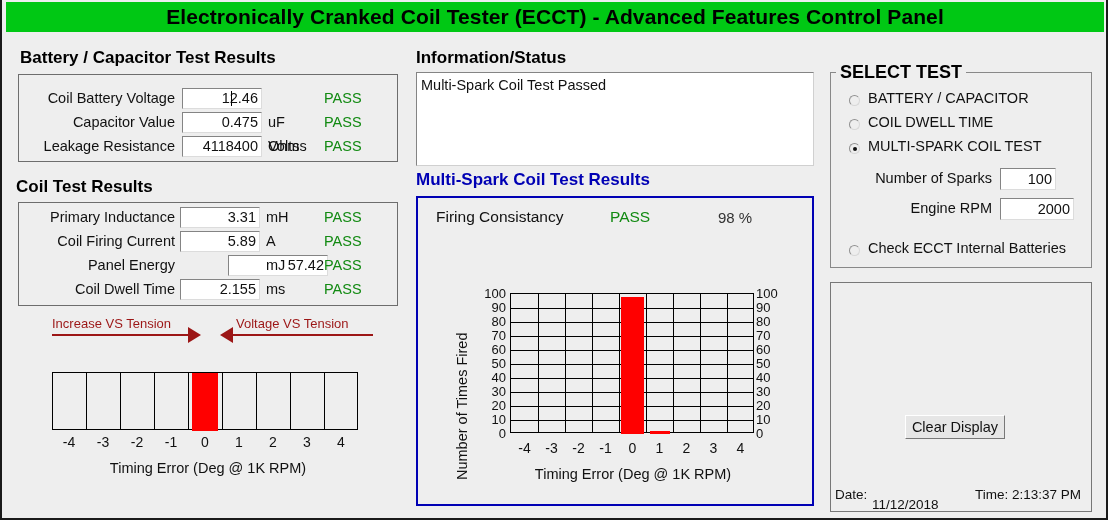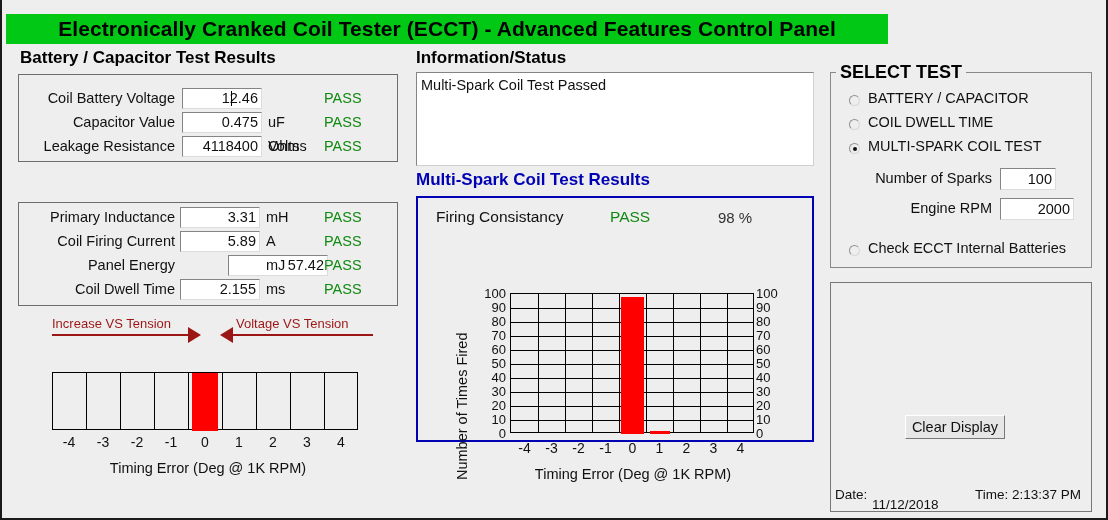--- a/index.html
+++ b/index.html
@@ -12,21 +12,21 @@
   .app{
     position:absolute;left:0;top:0;width:1108px;height:520px;
     background:#eeeeee;
     box-sizing:border-box;
     border-left:2px solid #1a1a1a;
     border-right:2px solid #1a1a1a;
     border-bottom:2px solid #1a1a1a;
   }
   
   .titlebar{
-    position:absolute;left:4px;top:14px;width:882px;height:30px;
+    position:absolute;left:4px;top:2px;width:1098px;height:30px;
     background:#00c814;
     display:flex;align-items:center;justify-content:center;
   }
   .titlebar .t{
     font-size:21px;font-weight:bold;color:#000;
     font-family:"Liberation Sans",sans-serif;
     letter-spacing:.1px;white-space:nowrap;
   }
   
   .h2{
@@ -166,20 +166,21 @@
   <div class="lbl" style="left:28px;top:114px;width:145px;text-align:right;">Capacitor Value</div>
   <div class="field" style="left:180px;top:112px;width:80px;height:21px;">0.475</div>
   <div class="unit" style="left:266px;top:114px;">uF</div>
   <div class="pass" style="left:322px;top:114px;">PASS</div>
 
   <div class="lbl" style="left:20px;top:138px;width:153px;text-align:right;">Leakage Resistance</div>
   <div class="field" style="left:180px;top:136px;width:80px;height:21px;">4118400</div>
   <div class="unit" style="left:266px;top:138px;">Ohms</div>
   <div class="pass" style="left:322px;top:138px;">PASS</div>
 
+  <div class="h2" style="left:14px;top:177px;">Coil Test Results</div>
   <div class="box" style="left:16px;top:202px;width:380px;height:104px;"></div>
 
   <div class="lbl" style="left:28px;top:209px;width:145px;text-align:right;">Primary Inductance</div>
   <div class="field" style="left:178px;top:207px;width:80px;height:21px;">3.31</div>
   <div class="unit" style="left:264px;top:209px;">mH</div>
   <div class="pass" style="left:322px;top:209px;">PASS</div>
 
   <div class="lbl" style="left:28px;top:233px;width:145px;text-align:right;">Coil Firing Current</div>
   <div class="field" style="left:178px;top:231px;width:80px;height:21px;">5.89</div>
   <div class="unit" style="left:264px;top:233px;">A</div>
@@ -238,21 +239,21 @@
     <div class="xtick" style="left:310px;top:72px;width:26px;">4</div>
 
     <div class="xtitle" style="left:0px;top:98px;width:380px;">Timing Error (Deg @ 1K RPM)</div>
   </div>
 
   <div class="h2" style="left:414px;top:48px;">Information/Status</div>
   <div class="status" style="left:414px;top:72px;width:398px;height:94px;">Multi-Spark Coil Test Passed</div>
 
   <div class="h2 blue" style="left:414px;top:170px;">Multi-Spark Coil Test Results</div>
 
-  <div class="msbox" style="left:414px;top:196px;width:398px;height:246px;">
+  <div class="msbox" style="left:414px;top:196px;width:398px;height:310px;">
 
     <div class="msHead" style="left:18px;top:10px;">Firing  Consistancy</div>
     <div class="msPass" style="left:192px;top:10px;">PASS</div>
     <div class="msPct" style="left:300px;top:11px;">98 %</div>
 
     <div class="plot" style="left:0px;top:60px;width:398px;height:250px;">
 
       <div class="ytitle" style="left:36px;top:222px;">Number of Times Fired</div>
 
       <div class="ytick" style="left:48px;top:28px;width:40px;">100</div>

